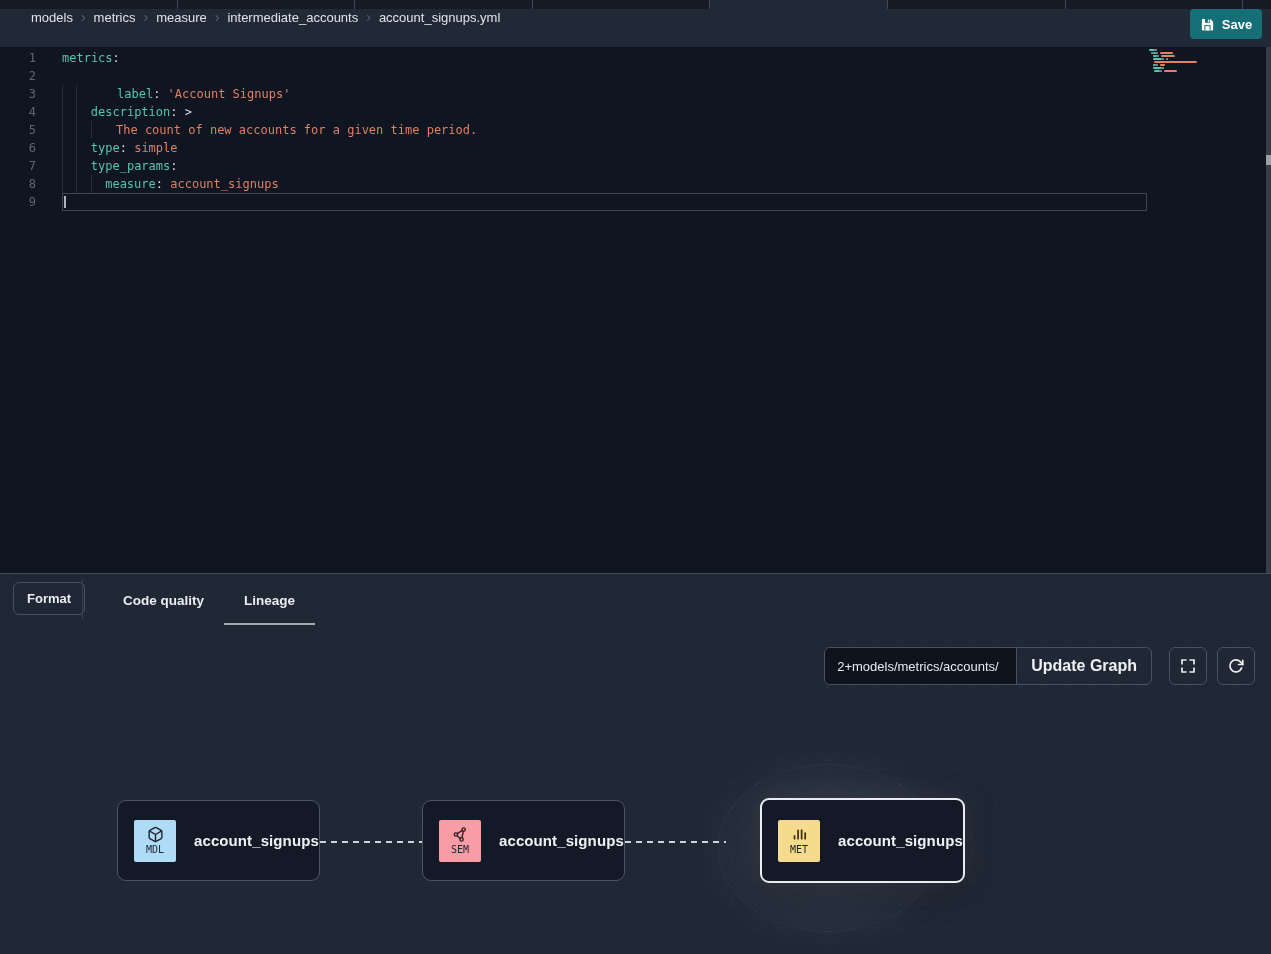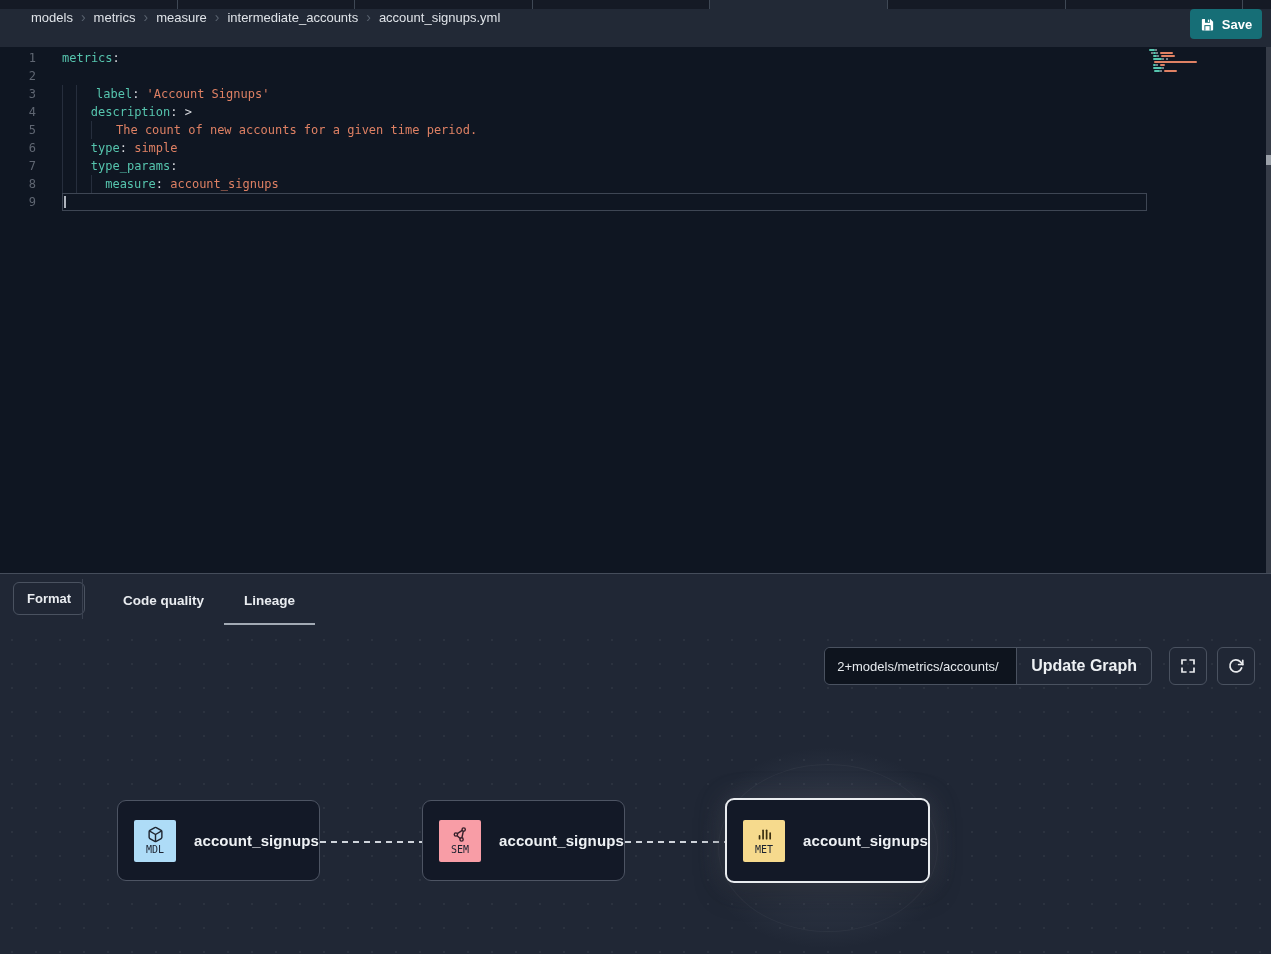--- a/index.html
+++ b/index.html
@@ -141,21 +141,21 @@
   <div>
       <div class="code-row">
         <span class="ln">1</span>
         <span class="lc"><span class="txt" style="padding-left: 0px;"><span class="tok-key">metrics</span><span class="tok-punc">:</span></span></span>
       </div>
       <div class="code-row">
         <span class="ln">2</span>
       </div>
       <div class="code-row">
         <span class="ln">3</span>
-        <span class="lc"><span class="indent-guide" style="left: 0px;"></span><span class="indent-guide" style="left: 14.4px;"></span><span class="txt" style="padding-left: 34px;"><span class="tok-key">label</span><span class="tok-punc">:</span><span class="tok-plain"> </span><span class="tok-val">'Account Signups'</span></span></span>
+        <span class="lc"><span class="indent-guide" style="left: 0px;"></span><span class="indent-guide" style="left: 14.4px;"></span><span class="txt" style="padding-left: 34px; margin-left: 21px;"><span class="tok-key">label</span><span class="tok-punc">:</span><span class="tok-plain"> </span><span class="tok-val">'Account Signups'</span></span></span>
       </div>
       <div class="code-row">
         <span class="ln">4</span>
         <span class="lc"><span class="indent-guide" style="left: 0px;"></span><span class="indent-guide" style="left: 14.4px;"></span><span class="txt" style="padding-left: 28.8px;"><span class="tok-key">description</span><span class="tok-punc">:</span><span class="tok-plain"> </span><span class="tok-punc">&gt;</span></span></span>
       </div>
       <div class="code-row">
         <span class="ln">5</span>
         <span class="lc"><span class="indent-guide" style="left: 0px;"></span><span class="indent-guide" style="left: 14.4px;"></span><span class="indent-guide" style="left: 28.8px;"></span><span class="txt" style="padding-left: 54px;"><span class="tok-val">The count of new accounts for a given time period.</span></span></span>
       </div>
       <div class="code-row">
@@ -288,21 +288,21 @@
                 <circle cx="13.5" cy="19" r="2.3"></circle>
                 <path d="M14.4 6.3 7.5 10.7"></path>
                 <path d="M7.3 13.7l4.3 3.9"></path>
                 <path d="M16 7.3l-2 9.3"></path>
               </svg>
             </span>
             <span class="badge-text">SEM</span>
           </div>
           <span class="node-label">account_signups</span>
         </div>
-        <div class="node selected" style="left: 725px; top: 170px;">
+        <div class="node selected" style="left: 760px; top: 170px;">
           <div class="badge" style="background: rgb(246, 218, 141);">
             <span style="display: flex;">
               <svg width="17" height="17" viewBox="0 0 24 24" fill="none" stroke="#3a2f10" stroke-width="2.4" stroke-linecap="round">
                 <path d="M5 18v-4"></path>
                 <path d="M10 18V6"></path>
                 <path d="M15 18V6"></path>
                 <path d="M20 18v-8"></path>
               </svg>
             </span>
             <span class="badge-text">MET</span>

